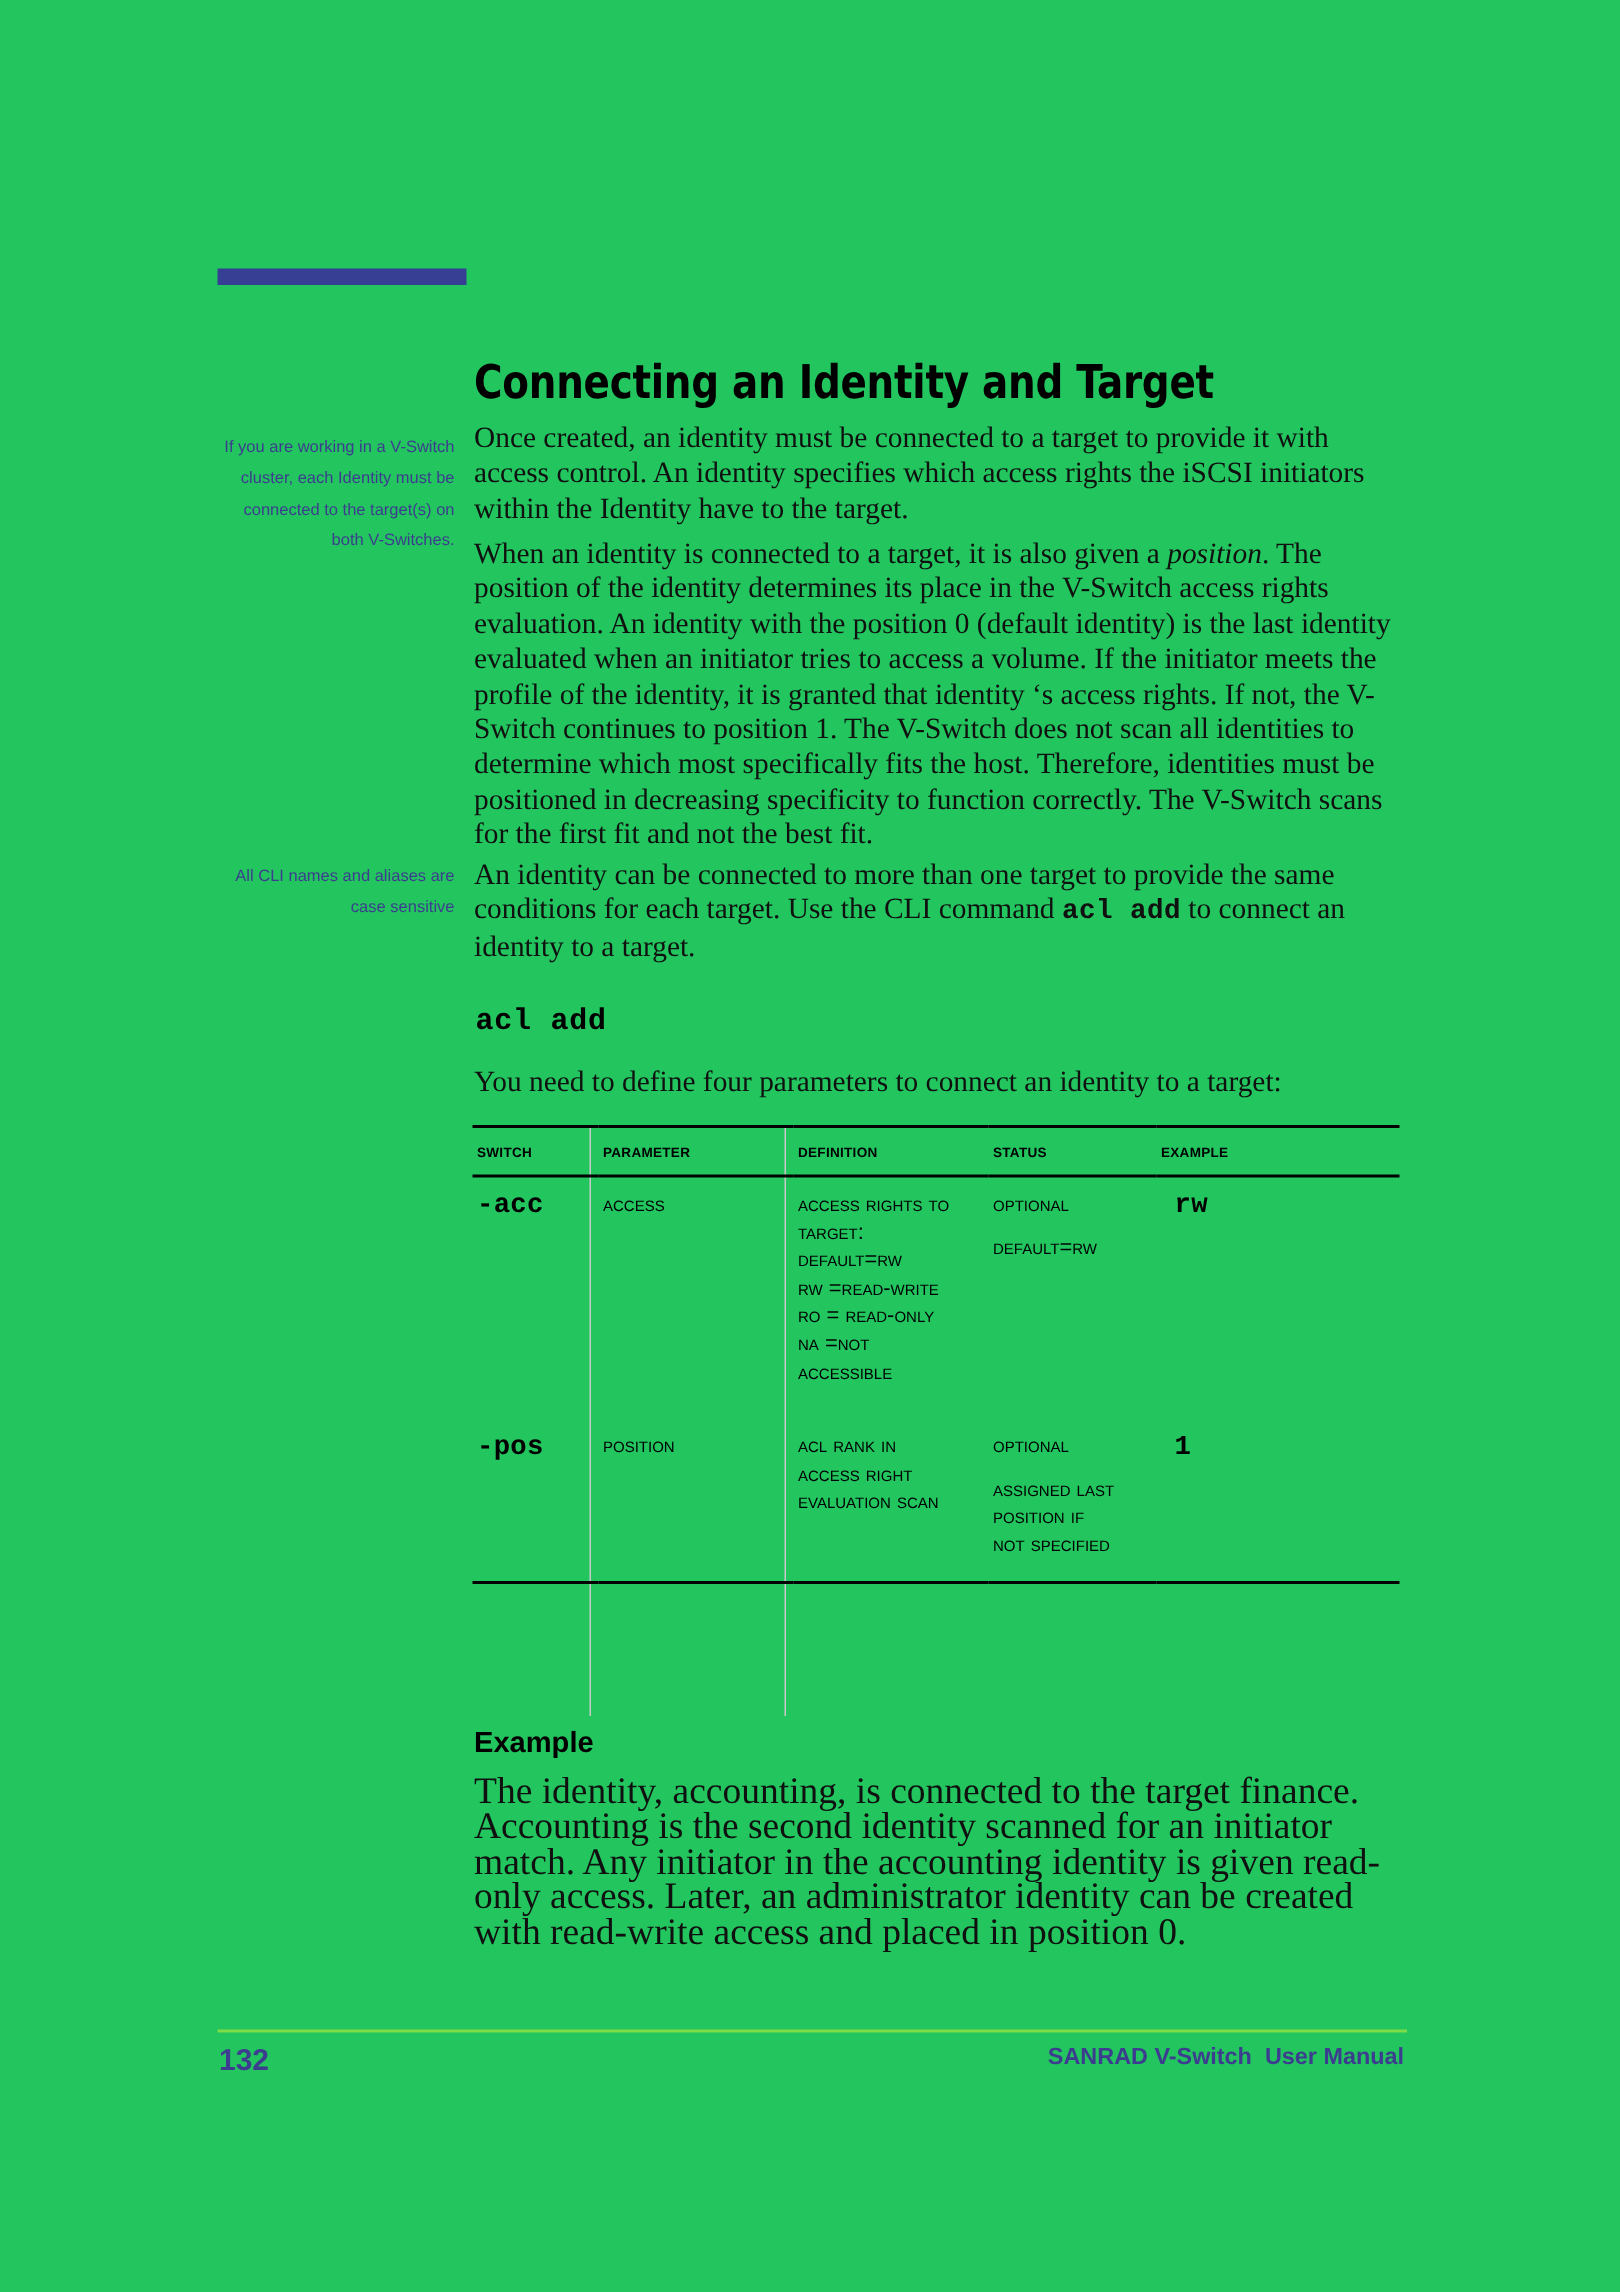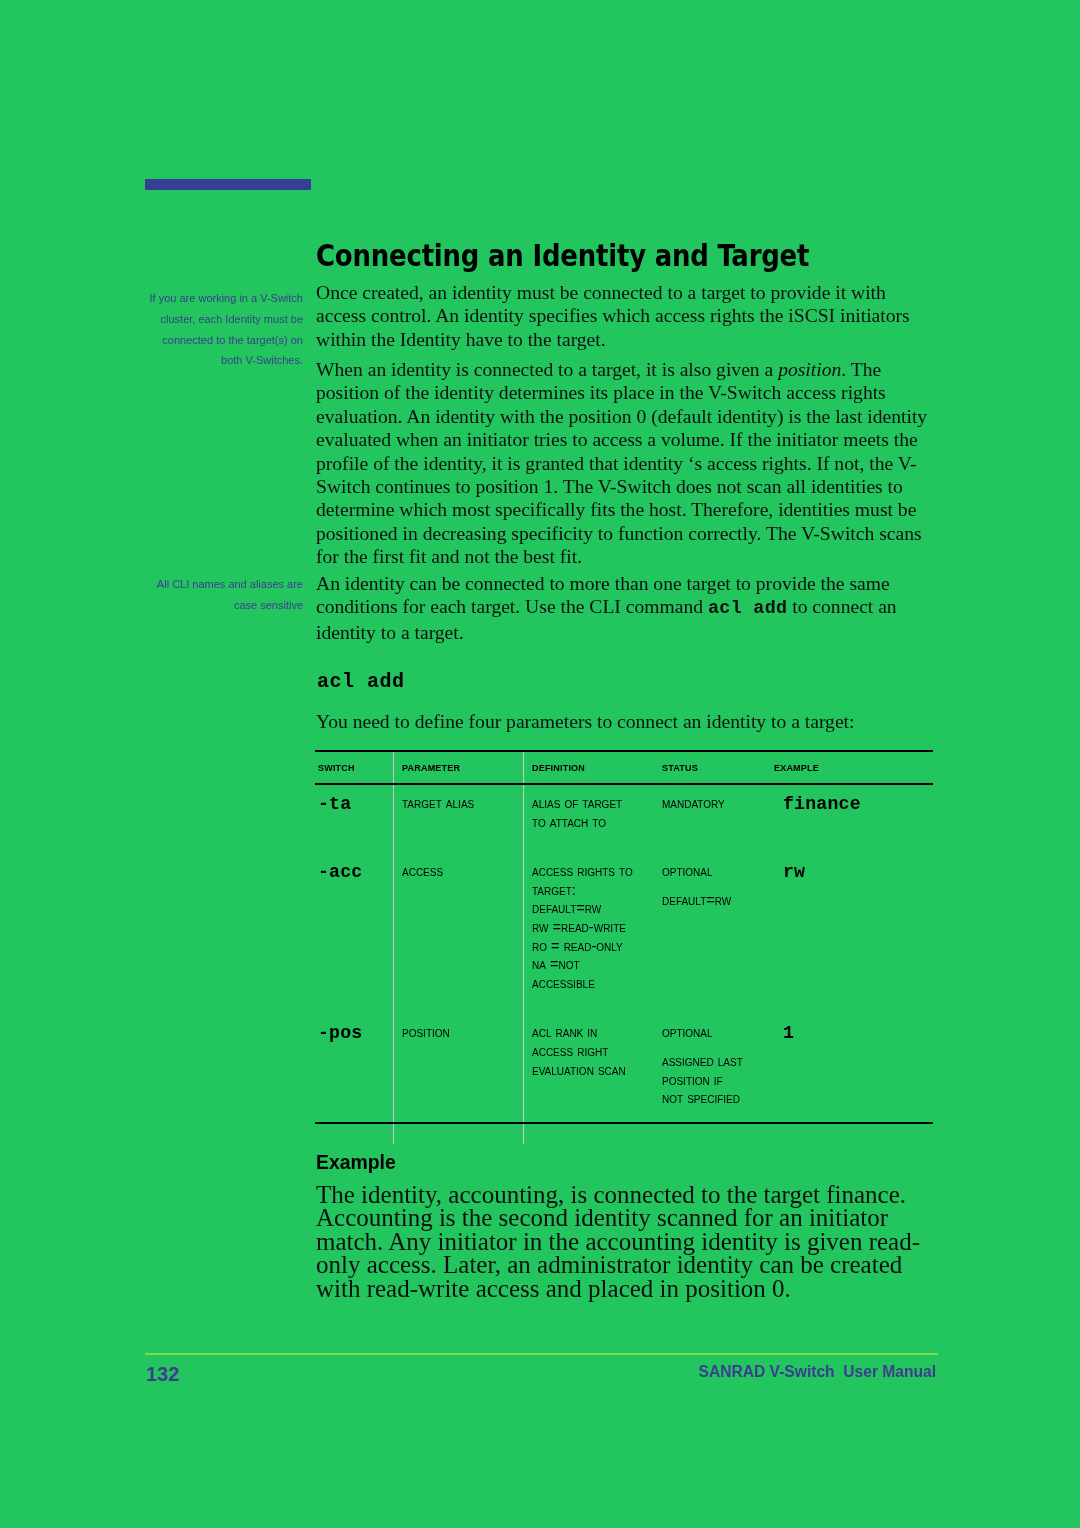--- a/index.html
+++ b/index.html
@@ -265,31 +265,20 @@
       <tr>
         <th>Switch</th>
         <th>Parameter</th>
         <th>Definition</th>
         <th>Status</th>
         <th>Example</th>
       </tr>
     </thead>
     <tbody>
 
-      <tr>
-        <td class="cell-switch">-ta</td>
-        <td class="cell-sc">Target Alias</td>
-        <td class="cell-sc">
-          <span class="lines"><span>Alias of target</span><span>to attach to</span></span>
-        </td>
-        <td class="cell-sc">
-          <span class="lines"><span>Mandatory</span></span>
-        </td>
-        <td class="cell-ex">finance</td>
-      </tr>
 
 
       <tr>
         <td class="cell-switch">-acc</td>
         <td class="cell-sc">Access</td>
         <td class="cell-sc">
           <span class="lines"><span>Access rights to</span><span>target:</span><span>default=rw</span><span>rw =read-write</span><span>ro = read-only</span><span>na =not</span><span>accessible</span></span>
         </td>
         <td class="cell-sc">
           <span class="lines"><span>Optional</span><span class="gap"></span><span>default=rw</span></span>

